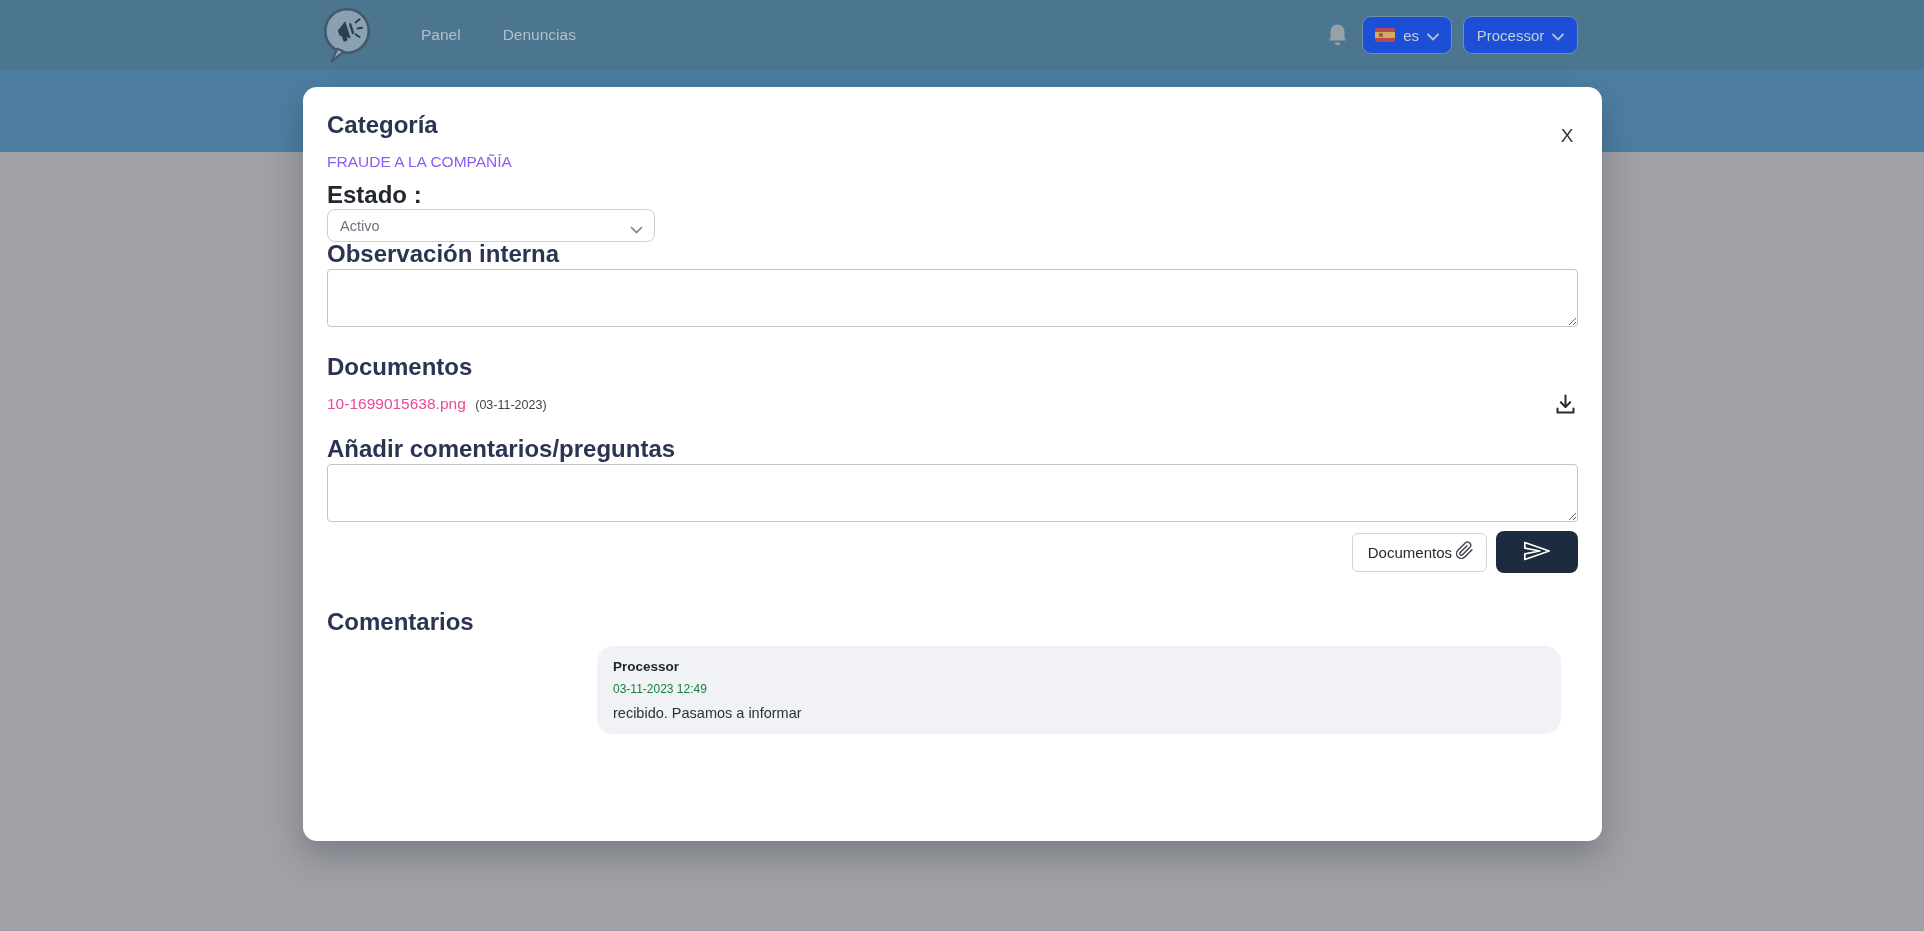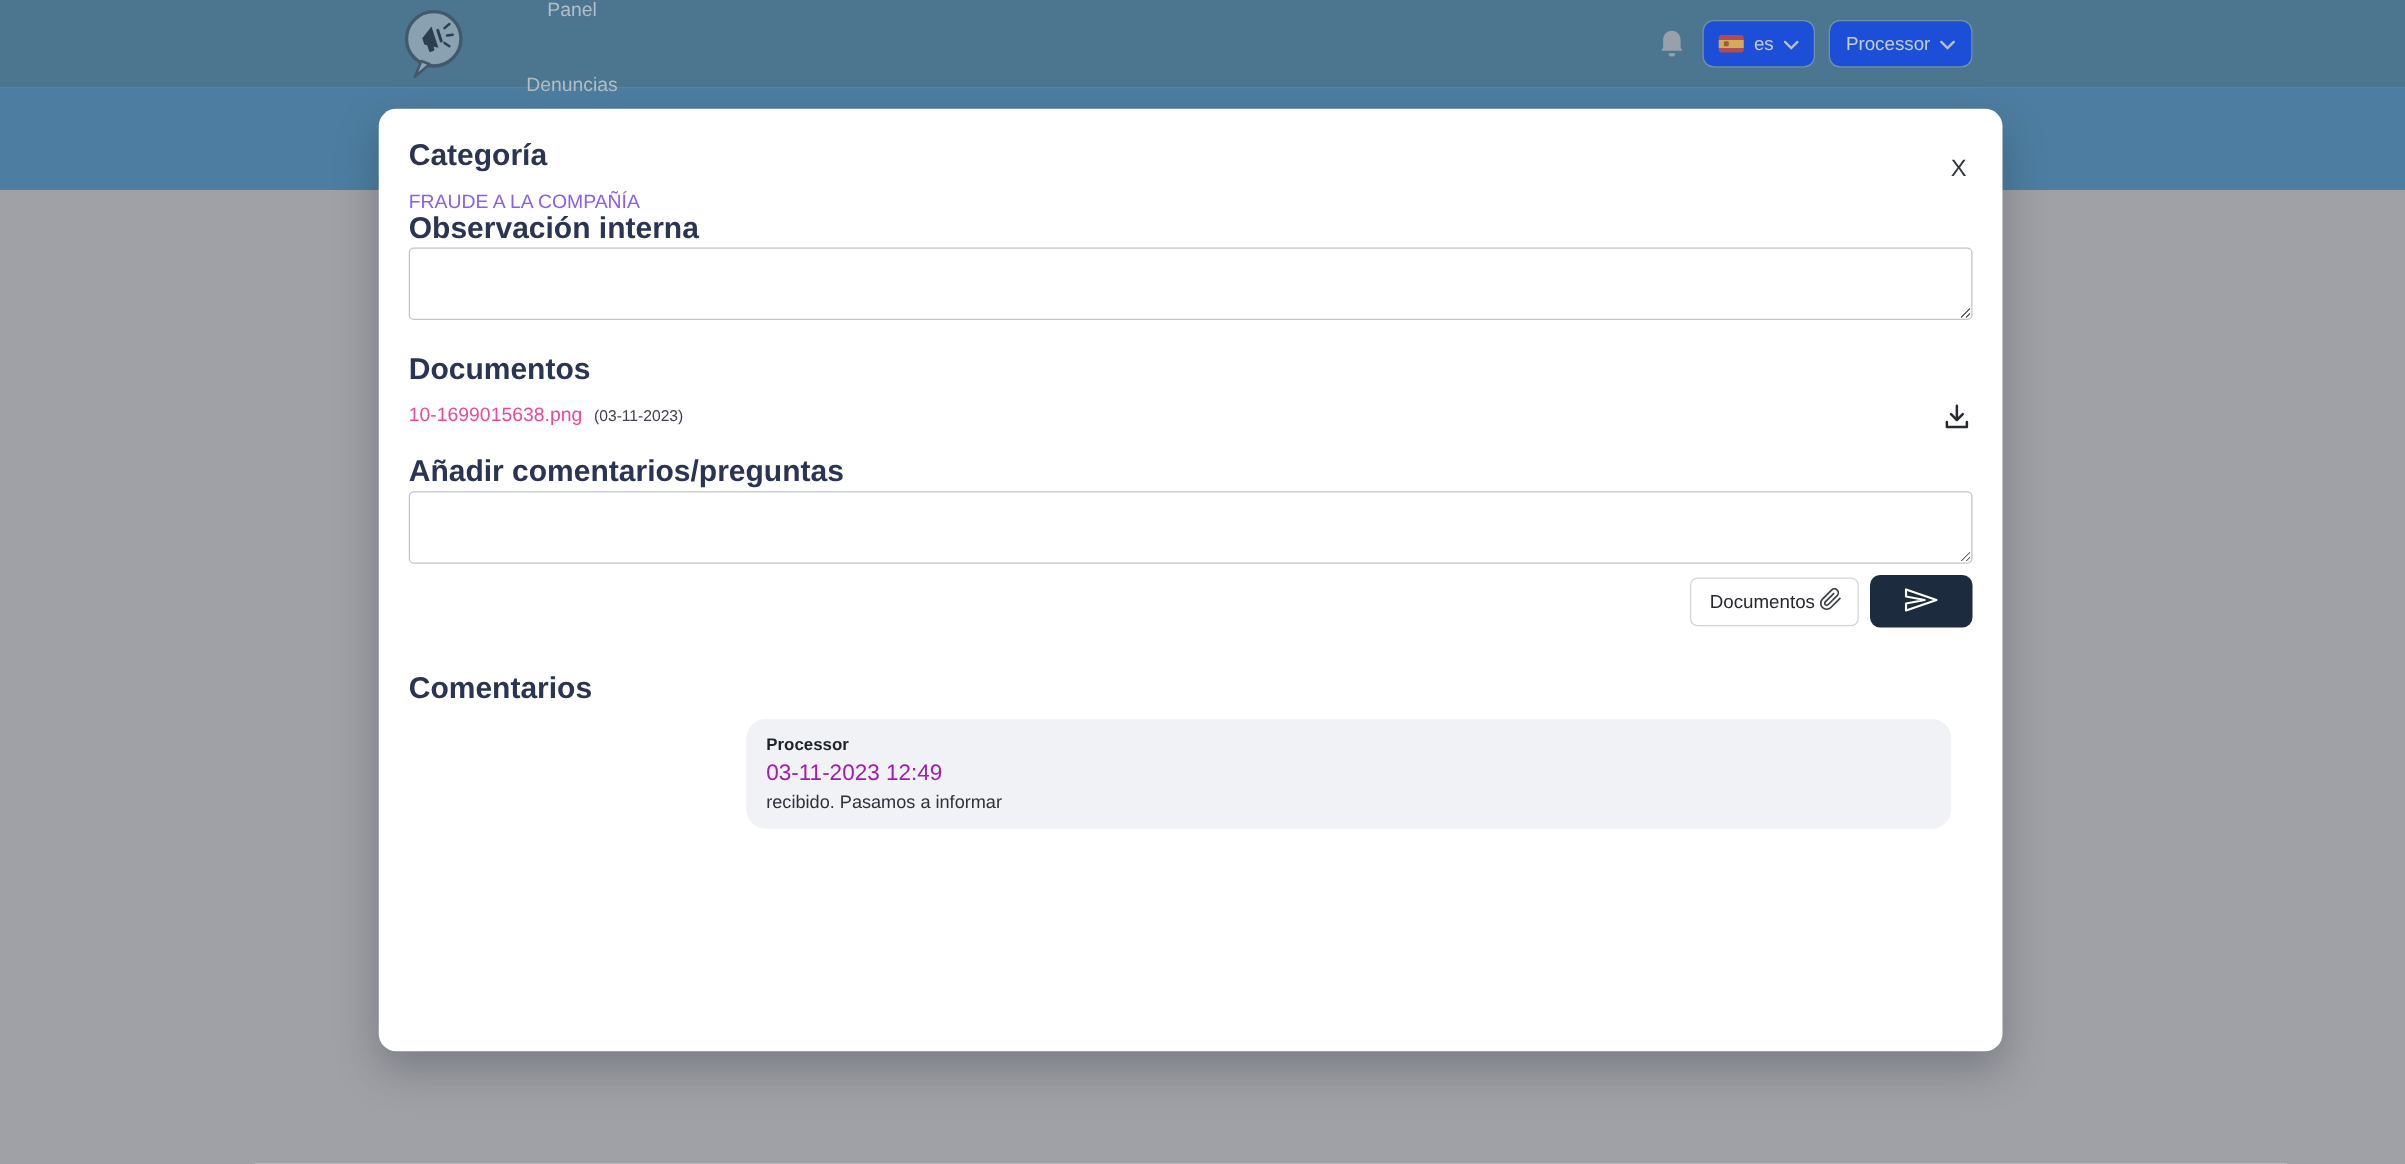--- a/index.html
+++ b/index.html
@@ -15,21 +15,21 @@
   
   .navbar {
     position:absolute; top:0; left:0; width:100%; height:70px;
     background:#4c7590; z-index:3;
   }
   .subheader {
     position:absolute; top:70px; left:0; width:100%; height:82px;
     background:#4d7ea1; z-index:1;
   }
   .logo { position:absolute; left:320px; top:6px; width:54px; height:58px; }
-  .nav-links { position:absolute; left:421px; top:0; height:70px; display:flex; align-items:center; gap:42px;flex-direction:column; }
+  .nav-links { position:absolute; left:421px; top:0; height:70px; display:flex; align-items:center; gap:42px; }
   .nav-link {
     color:#b3bfc8; font-size:15.5px; text-decoration:none; cursor:pointer;
   }
   .bell-wrap { position:absolute; left:1326px; top:0; height:70px; display:flex; align-items:center; }
   .nav-btn {
     position:absolute; top:16px; height:38px;
     display:flex; align-items:center; justify-content:center; gap:8px;
     background:#1d4ed8; border:1px solid #6e93a8; border-radius:9px;
     color:#c3ced5; font-size:15px; cursor:pointer; padding:0 12px;
   }
@@ -101,21 +101,21 @@
   .send-btn {
     width:82px; height:42px; background:#1d2b3e; border:none; border-radius:8px;
     display:flex; align-items:center; justify-content:center; cursor:pointer;
   }
   .sec-comments { margin-top:37px; }
   .comment-bubble {
     margin-top:12px; margin-left:270px; width:964px; min-height:82px;
     background:#f1f2f5; border-radius:16px; padding:12px 16px 12px 16px;
   }
   .comment-author { font-size:13.5px; font-weight:bold; color:#1f242c; line-height:17px; }
-  .comment-time { font-size:18px; color:#a21caf; margin-top:5px; line-height:18px; }
+  .comment-time { font-size:12px; color:#15803d; margin-top:5px; line-height:18px; }
   .comment-text { font-size:14.5px; color:#2c313a; margin-top:6px; line-height:18px; }
 </style>
 </head>
 <body>
 
 <header class="navbar">
   <span class="logo">
     <svg width="54" height="58" viewBox="0 0 40 44">
       <circle cx="20" cy="19" r="16.5" fill="#9fb0bd" fill-opacity="0.75" stroke="#42586b" stroke-width="2"></circle>
       <path d="M12.5 32.5 L8.5 42 L17.5 34.5 Z" fill="#8fa2b1" stroke="#42586b" stroke-width="1.6" stroke-linejoin="round"></path>
@@ -169,20 +169,33 @@
 <section class="modal">
 
   <button class="close-x">X</button>
 
   <div>
     <div class="h">Categoría</div>
     <div class="cat-value">FRAUDE A LA COMPAÑÍA</div>
   </div>
 
 
+  <div class="sec-estado">
+    <div class="h dark">Estado :</div>
+    <div class="select-wrap">
+      <select class="estado-select">
+        <option>Activo</option>
+      </select>
+      <span class="select-chev">
+        <svg width="13" height="9" viewBox="0 0 13 9">
+            <polyline points="1.5,1.5 6.5,6.5 11.5,1.5" fill="none" stroke="#7d828b" stroke-width="1.7" stroke-linecap="round"></polyline>
+          </svg>
+      </span>
+    </div>
+  </div>
 
   <div class="sec-obs">
     <div class="h">Observación interna</div>
     <textarea class="big-textarea" style=""></textarea>
   </div>
 
   <div class="sec-docs">
     <div class="h">Documentos</div>
     <div class="file-row">
       <div>

